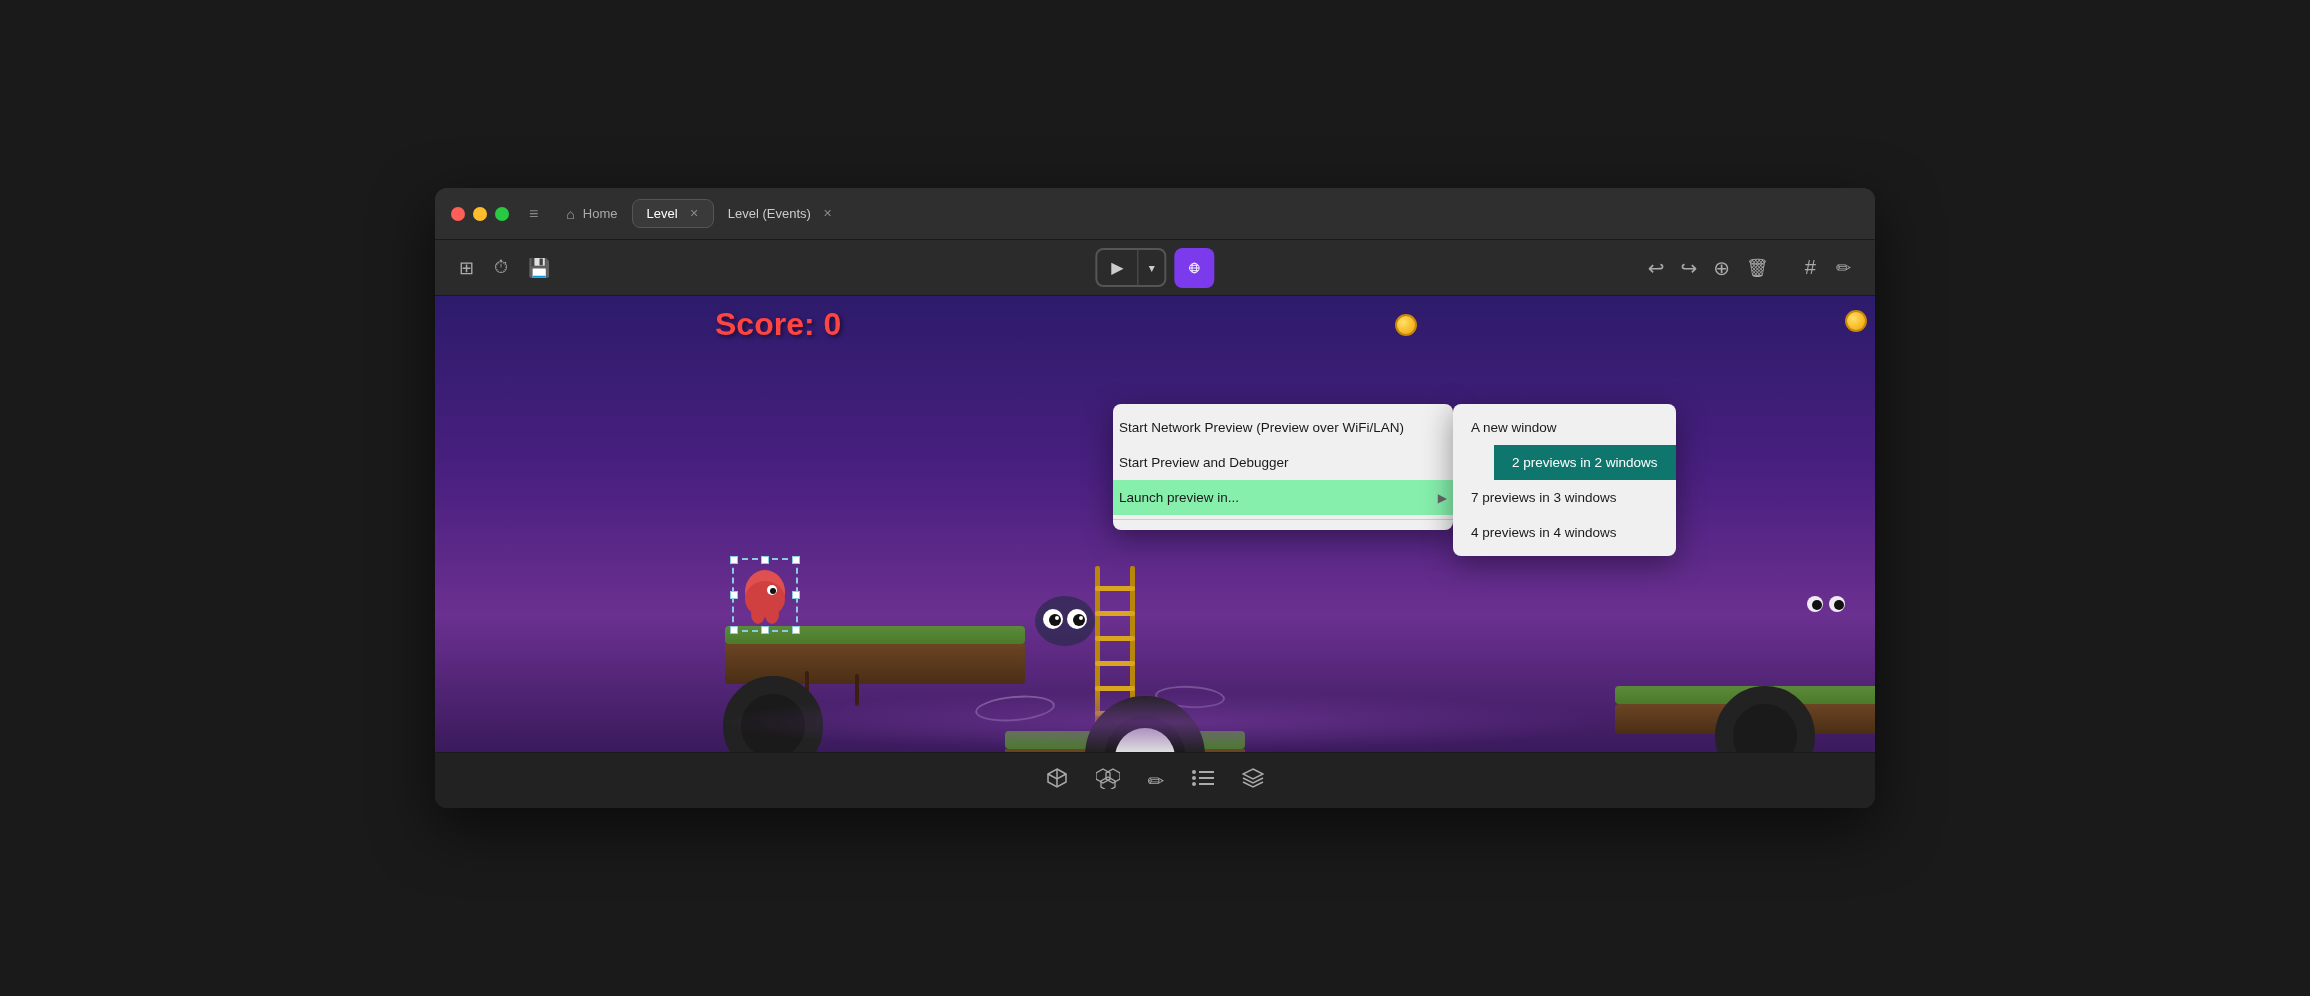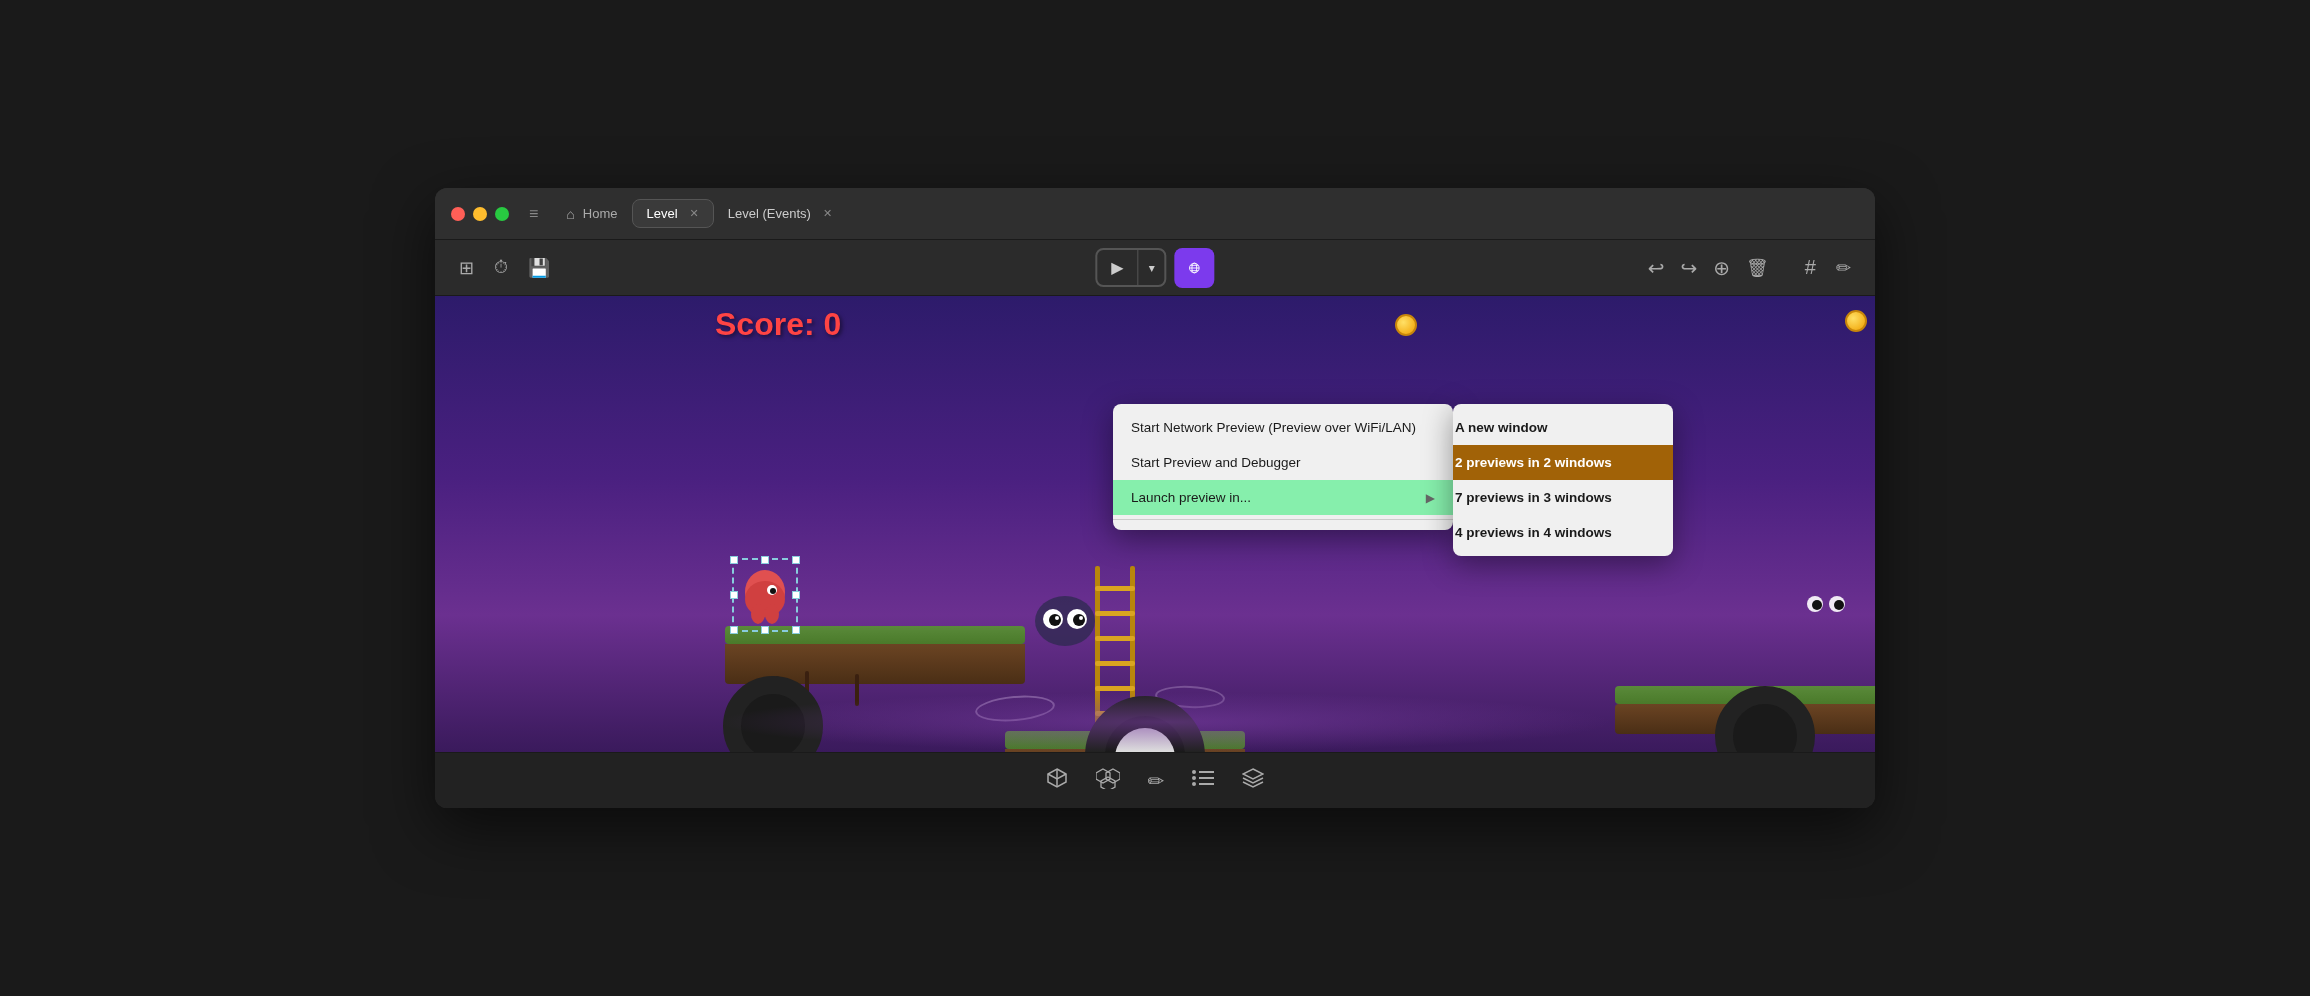--- a/index.html
+++ b/index.html
@@ -253,21 +253,21 @@
       transform: translateX(-42px);
       background: #f0f0f0;
       border-radius: 8px;
       box-shadow: 0 8px 30px rgba(0,0,0,0.4);
       min-width: 340px;
       z-index: 100;
       padding: 6px 0;
       color: #1a1a1a;
     }
     .menu-item {
-      padding: 10px 18px;
+      padding: 10px 6px;
       font-size: 13.5px;
       cursor: pointer;
       display: flex;
       align-items: center;
       justify-content: space-between;
       color: #1a1a1a;
     }
     .menu-item-highlighted {
       background: #86efac;
     }
@@ -283,29 +283,29 @@
       top: 108px;
       left: calc(50% + 298px);
       background: #f0f0f0;
       border-radius: 8px;
       box-shadow: 0 8px 30px rgba(0,0,0,0.4);
       min-width: 220px;
       z-index: 101;
       padding: 6px 0;
     }
     .submenu-item {
-      padding: 10px 2px;
+      padding: 10px 18px;
       font-size: 13.5px;
       cursor: pointer;
       color: #1a1a1a;
-      font-weight: bold;
     }
     .submenu-item-active {
-      background: #a16207;
+      background: #0f766e;
       color: #fff;
+      margin-left: 41px;
     }
     
     .dark-panel {
       position: absolute;
       left: 0;
       top: 0;
       width: 285px;
       height: 100%;
       background: #1a1a1a;
     }

